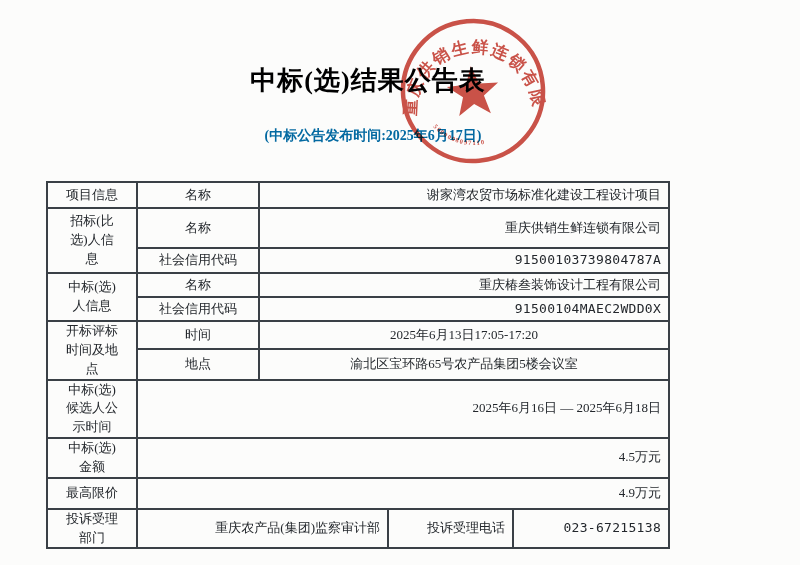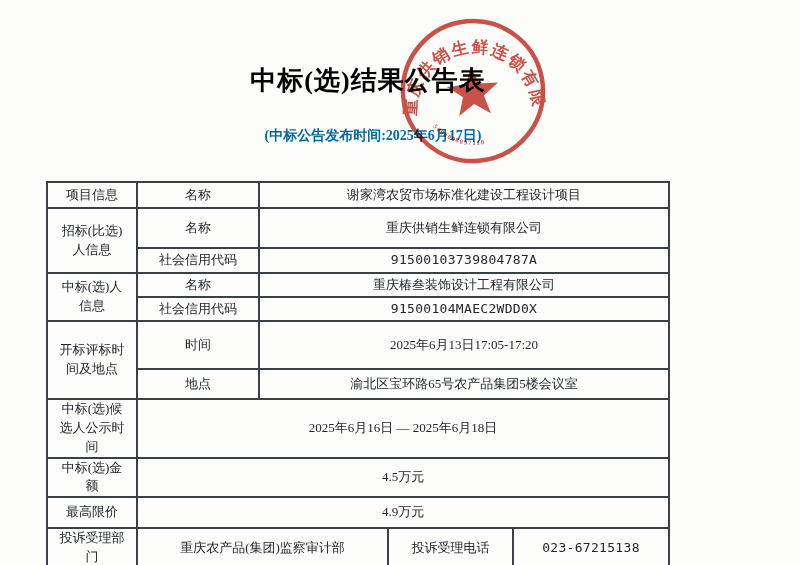--- a/index.html
+++ b/index.html
@@ -28,23 +28,23 @@
     position:absolute;left:46px;top:181px;width:622px;height:324px;
     border-collapse:collapse;table-layout:fixed;
     background:transparent;
   }
   table.result td{
     border:2px solid #3a4046;
     font-size:13px;line-height:1.45;
     vertical-align:middle;overflow:hidden;
     color:#23272c;
   }
-  td.grp{text-align:center;padding:0 8px;}
+  td.grp{text-align:center;padding:0 17px;}
   td.lbl{text-align:center;padding:0 2px;margin-left:36px;}
-  td.val{text-align:center;padding:0 19px;font-size:13.5px;}
+  td.val{text-align:right;padding:0 7px;font-size:13.5px;}
   td.valc{text-align:center;padding:0 4px;font-size:13.5px;}
   td.mono{font-family:"DejaVu Sans Mono","Liberation Mono",monospace;font-size:13px;letter-spacing:.3px;color:#2b3036;}
   .seal text{font-family:"Liberation Serif",serif;}
 </style>
 </head>
 <body>
 
 <div class="doc-title">中标(选)结果公告表</div>
 <div class="doc-subtitle">(中标公告发布时间:2025年6月17日)</div>
 
@@ -88,21 +88,21 @@
     </tr>
     <tr style="height:24px">
       <td class="grp" rowspan="2">中标(选)人信息</td>
       <td class="lbl">名称</td>
       <td class="val" colspan="3">重庆椿叁装饰设计工程有限公司</td>
     </tr>
     <tr style="height:24px">
       <td class="lbl">社会信用代码</td>
       <td class="val mono" colspan="3">91500104MAEC2WDD0X</td>
     </tr>
-    <tr style="height:48px">
+    <tr style="height:28px">
       <td class="grp" rowspan="2">开标评标时间及地点</td>
       <td class="lbl">时间</td>
       <td class="valc" colspan="3">2025年6月13日17:05-17:20</td>
     </tr>
     <tr style="height:30px">
       <td class="lbl">地点</td>
       <td class="valc" colspan="3">渝北区宝环路65号农产品集团5楼会议室</td>
     </tr>
     <tr style="height:34px">
       <td class="grp">中标(选)候选人公示时间</td>

